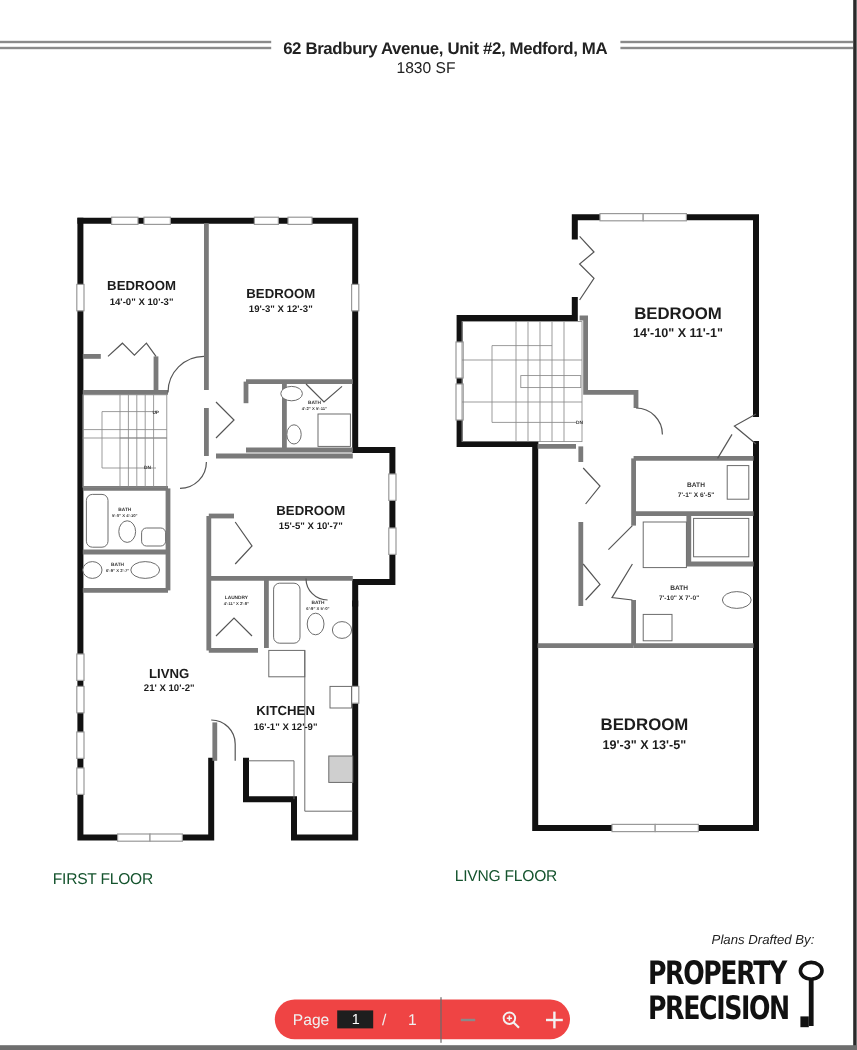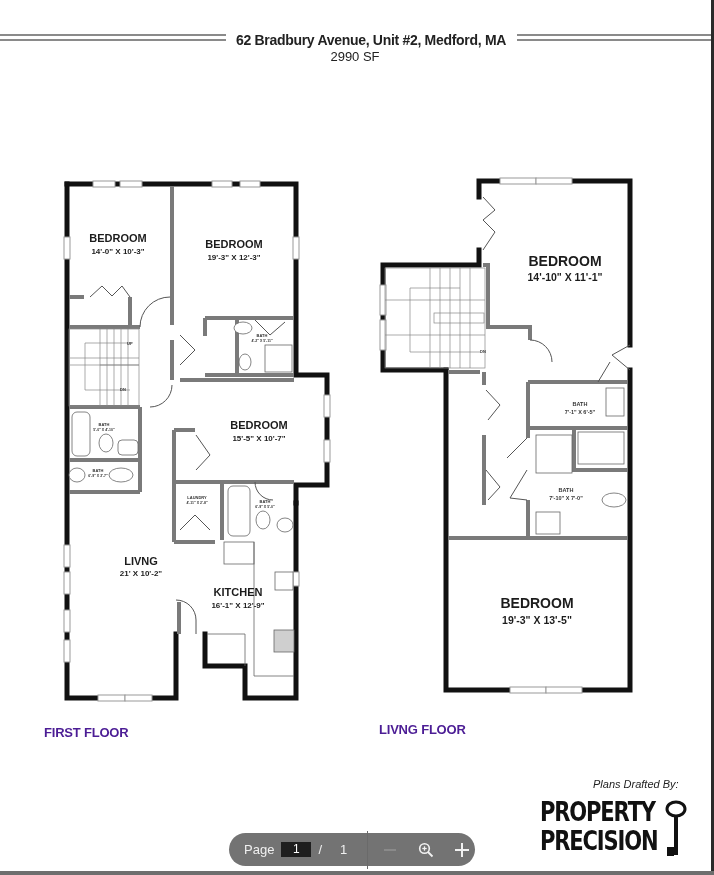--- a/index.html
+++ b/index.html
@@ -10,45 +10,45 @@
 
   .hdr-line { position: absolute; top: 34px; height: 7px; border-top: 2px solid #8a8a8a; border-bottom: 2px solid #8a8a8a; box-sizing: border-box; }
   .hdr-title { position: absolute; top: 32px; left: 231px; width: 280px; text-align: center; font-size: 14px; font-weight: bold; color: #222; letter-spacing: -0.3px; white-space: nowrap; }
   .hdr-sub { position: absolute; top: 49px; left: 300px; width: 110px; text-align: center; font-size: 13px; color: #222; }
 
   svg.plan { position: absolute; left: 0; top: 0; }
   .room-name { font-family: "Liberation Sans", sans-serif; font-weight: bold; fill: #1c1c1c; }
   .room-dim { font-family: "Liberation Sans", sans-serif; font-weight: bold; fill: #1c1c1c; }
   .tiny { font-family: "Liberation Sans", sans-serif; font-weight: bold; fill: #333; }
 
-  .floor-label { position: absolute; font-size: 13px; font-weight: bold; color: #4c1d95; letter-spacing: -0.2px; }
+  .floor-label { position: absolute; font-size: 13px; font-weight: normal; color: #14532d; letter-spacing: -0.2px; }
   .drafted { position: absolute; left: 593px; top: 778px; font-size: 11px; font-style: italic; font-weight: normal; color: #222; }
   .logo { position: absolute; left: 540px; top: 797px; font-family: "DejaVu Sans", sans-serif; font-weight: bold; color: #111; font-size: 27px; line-height: 29px; letter-spacing: -1.5px; transform: scaleX(0.78); transform-origin: left top; }
   .logo div { white-space: nowrap; }
 
-  .toolbar { position: absolute; left: 229px; top: 833px; width: 246px; height: 33px; background: #737373; border-radius: 19px; display: flex; align-items: center; color: #f0f0f0; font-size: 13px; }
+  .toolbar { position: absolute; left: 229px; top: 833px; width: 246px; height: 33px; background: #ef4444; border-radius: 19px; display: flex; align-items: center; color: #f0f0f0; font-size: 13px; }
   .tb-page { margin-left: 15px; }
   .tb-input { width: 30px; height: 15px; background: #1e1e1e; margin-left: 7px; text-align: center; line-height: 15px; font-size: 12px; color: #fff; }
   .tb-sep-slash { margin-left: 7px; }
   .tb-total { margin-left: 18px; }
   .tb-divider { width: 1px; height: 38px; background: #6a6a6a; margin-left: 20px; }
   .tb-btn { width: 20px; height: 20px; display: flex; align-items: center; justify-content: center; color: #f2f2f2; cursor: pointer; }
   .tb-minus { margin-left: 12px; color: #8a8a8a; font-size: 18px; }
   .tb-zoom { margin-left: 16px; }
   .tb-plus { margin-left: 16px; font-size: 20px; }
 </style>
 </head>
 <body>
 
 <div class="page">
 
   <div class="hdr-line" style="left:0; width:226px;"></div>
   <div class="hdr-line" style="left:517px; width:194px;"></div>
   <div class="hdr-title">62 Bradbury Avenue, Unit #2, Medford, MA</div>
-  <div class="hdr-sub">2990 SF</div>
+  <div class="hdr-sub">1830 SF</div>
 
   <svg class="plan" width="711" height="760" viewBox="0 0 711 760">
 
     <g>
 
       <g fill="none" stroke="#111" stroke-width="5" stroke-linecap="square">
         <path d="M67 184 L67 698 L98 698"></path>
         <path d="M152 698 L176 698 L176 634"></path>
         <path d="M205 634 L205 666 L245 666 L245 698 L296 698 L296 503"></path>
         <path d="M296 503 L296 485 L327 485 L327 375 L296 375 L296 184 L67 184"></path>

